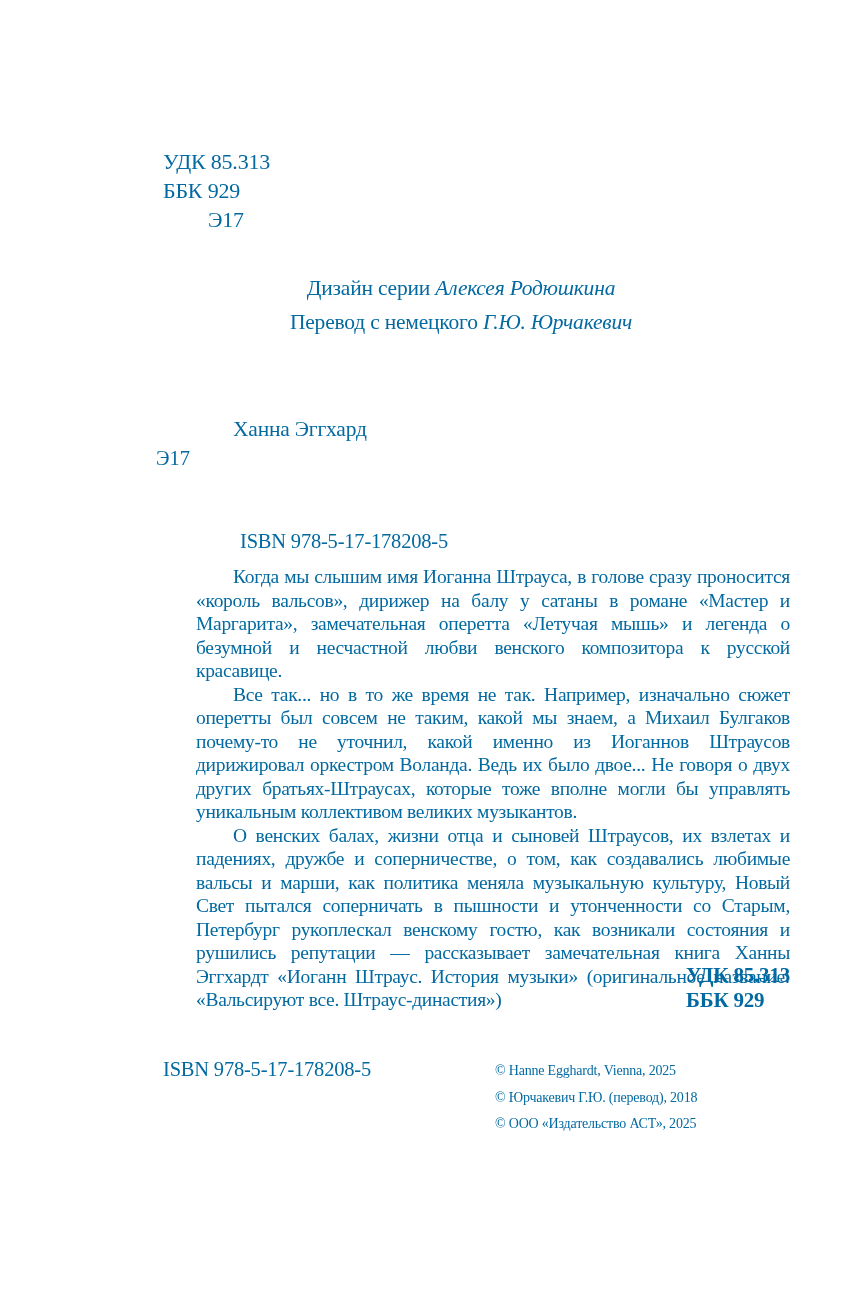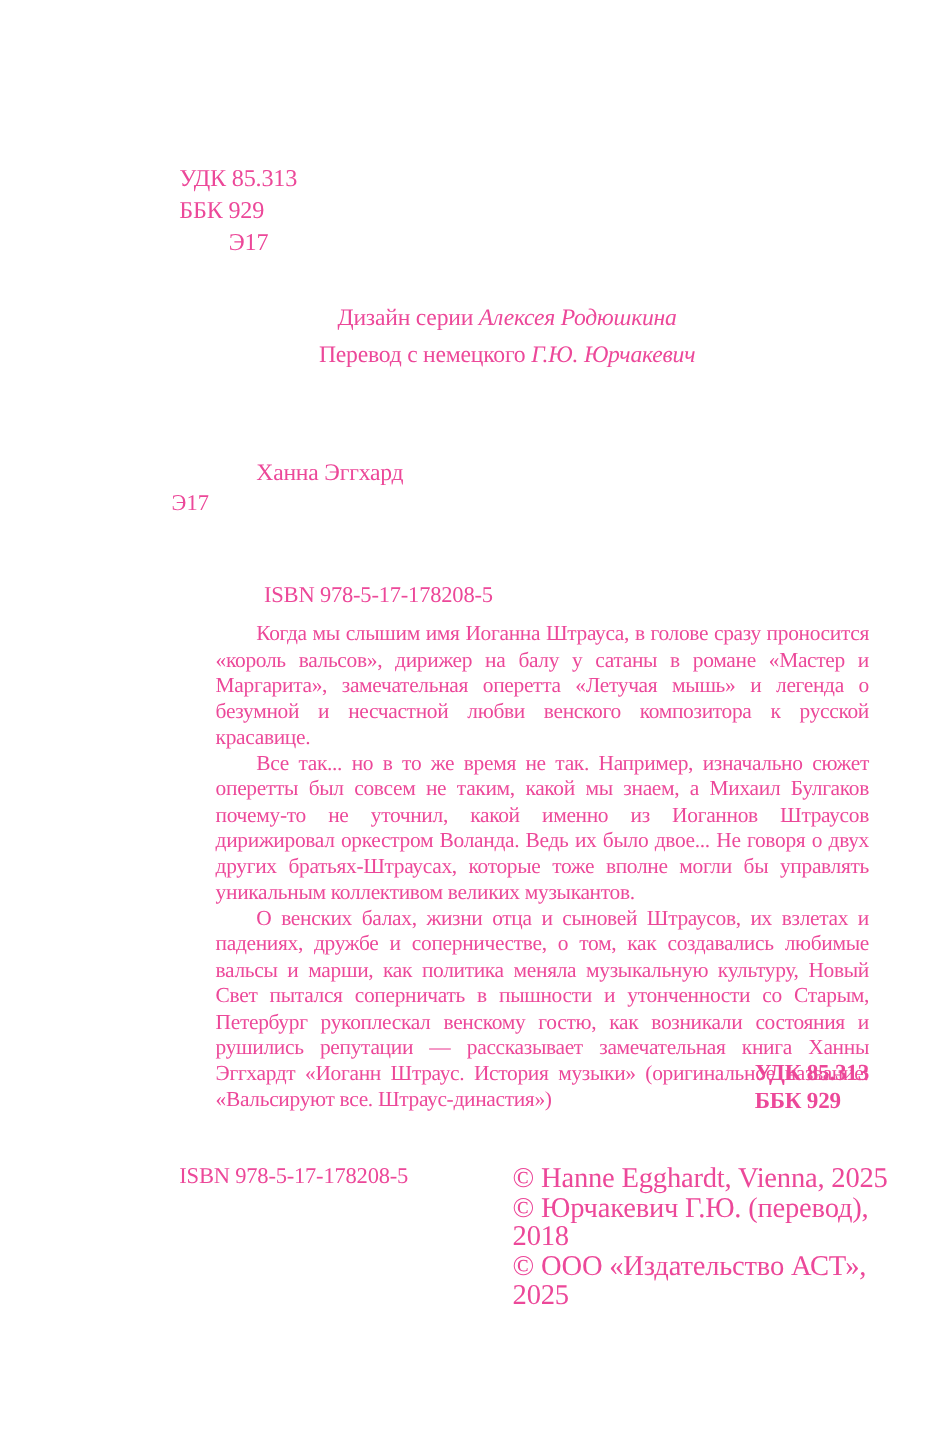--- a/index.html
+++ b/index.html
@@ -1,21 +1,21 @@
 <!DOCTYPE html>
 <html><head>
 <meta charset="utf-8">
 <style>
   html, body { margin: 0; padding: 0; background: #ffffff; }
   .page {
     position: relative;
     width: 845px;
     height: 1312px;
     background: #ffffff;
-    color: #ec4899;
+    color: #0369a1;
     font-family: "Liberation Serif", "DejaVu Serif", serif;
     overflow: hidden;
   }
   .abs { position: absolute; }
 
   
   .top-codes {
     left: 163px; top: 147px;
     font-size: 22px; line-height: 29px;
     letter-spacing: -0.2px;
@@ -60,22 +60,22 @@
   .bottom-codes {
     right: 55px; top: 963px;
     font-weight: 700; font-size: 21px; line-height: 25px;
     text-align: left;
     letter-spacing: -0.2px;
   }
 
   
   .footer-isbn { left: 163px; top: 1058px; font-size: 20.5px; letter-spacing: -0.2px; }
   .footer-copy {
-    left: 466px; top: 1058px;
-    font-size: 26px; line-height: 26.5px;
+    left: 495px; top: 1058px;
+    font-size: 14px; line-height: 26.5px;
     letter-spacing: -0.2px;
   }
 </style>
 </head>
 <body>
 
 <div class="page">
 
   <div class="abs top-codes">
     <div>УДК 85.313</div>

